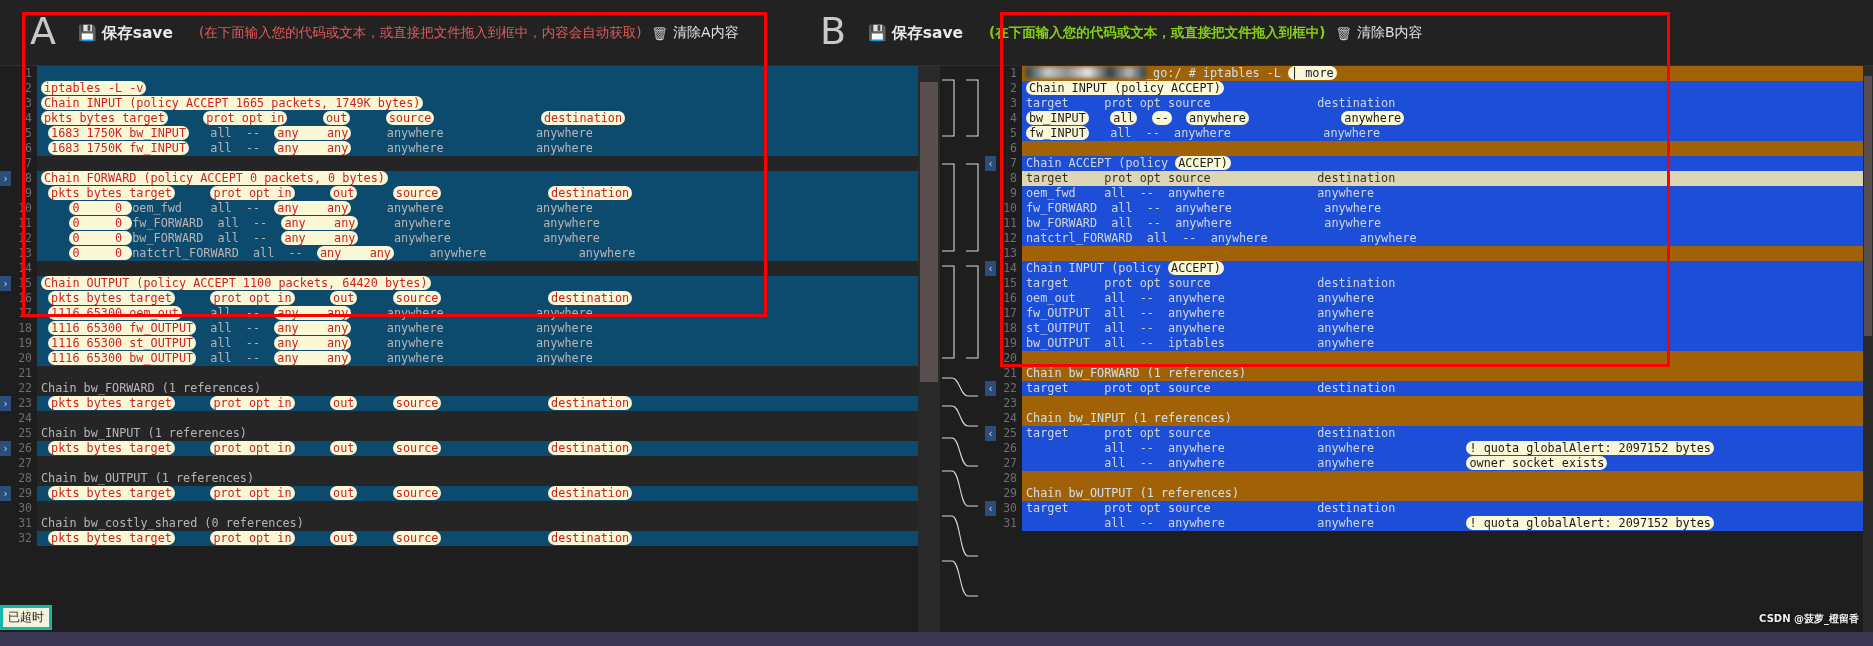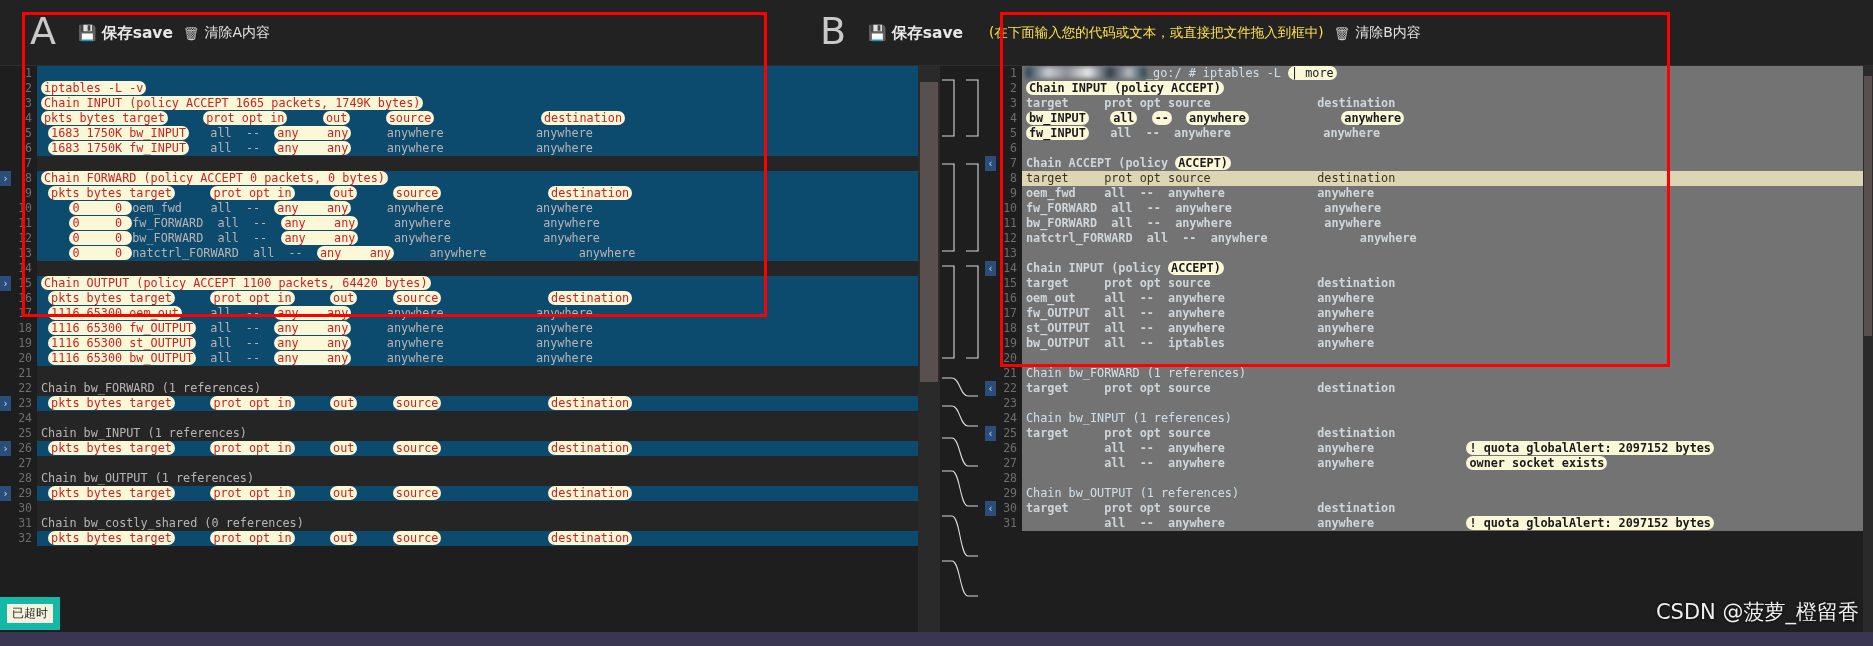--- a/index.html
+++ b/index.html
@@ -28,21 +28,21 @@
   .save-btn {
     margin-left: 22px; color: #e8e8e8; font-size: 15.5px; font-weight: bold;
     display: flex; align-items: center; gap: 5px; cursor: pointer;
     white-space: nowrap;
   }
   .save-icon { font-size: 15px; color: #e8e8e8; }
   .hint {
     margin-left: 26px; font-size: 13.5px; white-space: nowrap;
   }
   .hint.a { color: #e05a5a; }
-  .hint.b { color: #fde047; }
+  .hint.b { color: #84cc16; font-weight: bold; }
   .clear-btn {
     margin-left: 10px; color: #e0e0e0; font-size: 14px;
     display: flex; align-items: center; gap: 5px; cursor: pointer; white-space: nowrap;
   }
   .trash-icon { font-size: 13px; color: #cfcfcf; }
 
   
   .diff-body {
     position: absolute; top: 66px; left: 0; width: 1873px; height: 580px;
     background: #1e1e1e;
@@ -68,23 +68,23 @@
     position: absolute; left: 0; top: 0; width: 11px; height: 15px;
     background: #2a4d7a; color: #c9d8ec; font-size: 10px; line-height: 15px; text-align: center;
   }
   .code {
     flex: 1; font-size: 11.8px; line-height: 15px; padding-left: 4px;
     color: #cfcfcf; position: relative; overflow: hidden;
   }
 
   
   .bg-del   { background: #0c4a6e; }
-  .bg-add   { background: #737373; }
+  .bg-add   { background: #a16207; }
   .bg-none  { background: #252526; }
-  .bg-mod-r { background: #737373; font-weight: bold; }
+  .bg-mod-r { background: #1d4ed8; }
   .bg-hl-r  { background: #ddd6b4; }
 
   
   .tk {
     background: #fbf8d8; border-radius: 7px; padding: 0 3px;
   }
   .tk-red { color: #cc2222; }
   .tk-dark { color: #1a1a1a; }
   .grey-text { color: #b9b4b4; }
   .plain-r { color: #cfd6da; }
@@ -115,29 +115,29 @@
     position: absolute; border: 3px solid #ff0000; pointer-events: none; z-index: 30;
   }
   .annot-a { left: 22px;  top: 12px;  width: 745px; height: 305px; }
   .annot-b { left: 1000px; top: 12px; width: 670px; height: 355px; }
 
   
   .timeout-badge {
     position: absolute; left: 0; bottom: 16px; z-index: 40;
     background: #f5f2de; color: #222; font-size: 12px; padding: 1px 5px;
     font-family: "DejaVu Sans", "Liberation Sans", sans-serif;
-    border: 7px solid #14b8a6;
+    border: 3px solid #14b8a6;
   }
   .bottom-bar {
     position: absolute; left: 0; bottom: 0; width: 1873px; height: 14px;
     background: #3a3550; z-index: 35;
   }
   .watermark {
     position: absolute; right: 14px; bottom: 20px; z-index: 40;
-    color: #f0f0f0; font-size: 21px; font-weight: normal;
+    color: #f0f0f0; font-size: 10px; font-weight: bold;
     font-family: "DejaVu Sans", "Liberation Sans", sans-serif;
     text-shadow: 0 0 3px rgba(0,0,0,.9);
   }
   .redacted {
     display: inline-block; width: 120px; height: 11px;
     background: linear-gradient(90deg,#1d3a4d 0%,#c8cdd2 18%,#8b9097 34%,#e6e8ea 52%,#2e3c4a 70%,#b9bdc2 86%,#1d3a4d 100%);
     filter: blur(2.2px); vertical-align: -1px; border-radius: 1px;
   }
   .curve-svg { position: absolute; top: 0; left: 0; pointer-events: none; }
 </style>
@@ -147,20 +147,21 @@
 <div id="app">
 
   <div class="header">
 
     <div class="panel-head a">
       <span class="big-letter">A</span>
       <span class="save-btn">
         <span class="save-icon">💾</span>
         <span>保存save</span>
       </span>
+      <span class="hint a">(在下面输入您的代码或文本，或直接把文件拖入到框中，内容会自动获取)</span>
       <span class="clear-btn">
         <span class="trash-icon">🗑</span>
         <span>清除A内容</span>
       </span>
     </div>
 
     <div class="panel-head b">
       <span class="big-letter">B</span>
       <span class="save-btn">
         <span class="save-icon">💾</span>

